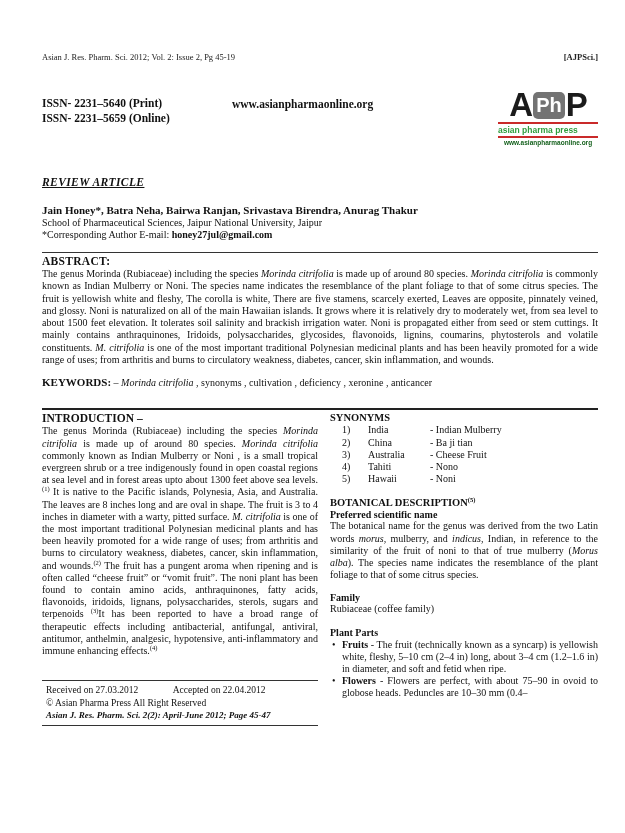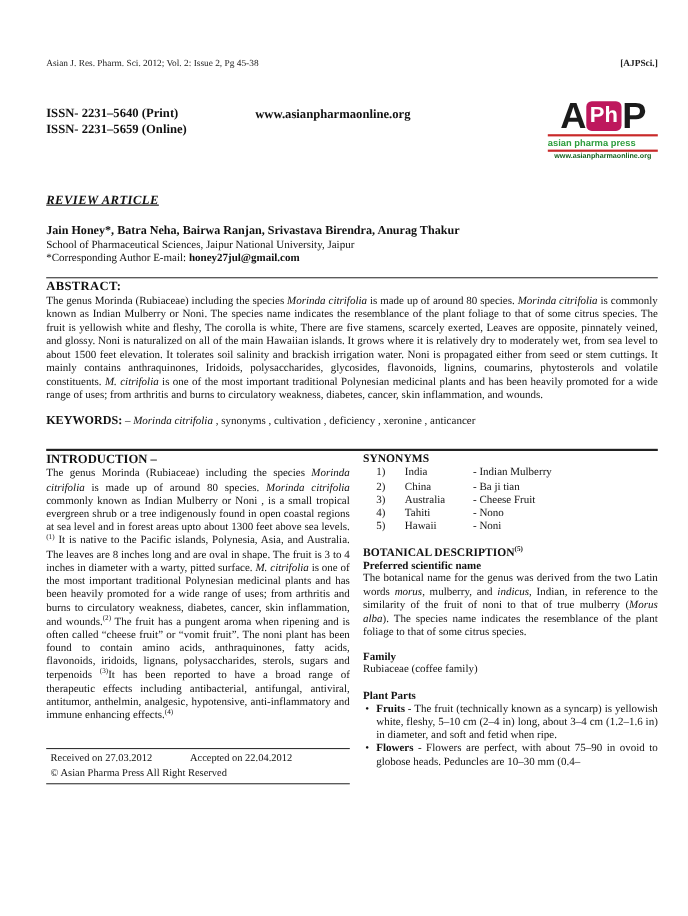--- a/index.html
+++ b/index.html
@@ -14,21 +14,21 @@
   .running-head { display:flex; justify-content:space-between; font-size:8.5px; color:#222; }
   .running-head .badge { font-weight:bold; }
   
   .issn-row { display:flex; margin-top:34px; align-items:flex-start; }
   .issn-block { font-weight:bold; font-size:11.5px; line-height:15px; width:190px; }
   .website { font-weight:bold; font-size:11.5px; margin-top:2px; width:250px; }
   
   .logo { width:100px; margin-left:auto; margin-top:-6px; font-family:"Liberation Sans", sans-serif; }
   .logo-word { display:flex; align-items:center; justify-content:center; font-weight:bold; }
   .logo-a, .logo-p2 { font-size:33px; line-height:30px; color:#1b1b1b; letter-spacing:-1px; }
-  .logo-ph { background:#be185d; color:#fff; font-size:20px; line-height:20px; border-radius:5px; padding:3px 3px 4px 3px; margin:0 1px; }
+  .logo-ph { background:#737373; color:#fff; font-size:20px; line-height:20px; border-radius:5px; padding:3px 3px 4px 3px; margin:0 1px; }
   .press-bar { margin-top:2px; border-top:2px solid #c92a2a; border-bottom:2px solid #c92a2a; color:#2f9e3f; font-size:8.5px; font-weight:bold; text-align:left; padding:1px 0; }
   .logo-url { font-size:6.5px; color:#17621f; text-align:center; font-weight:bold; margin-top:1px; }
   
   .article-type { margin-top:30px; font-weight:bold; font-style:italic; text-decoration:underline; font-size:11.5px; letter-spacing:0.4px; }
   
   .title { margin-top:26px; font-size:15.5px; font-weight:bold; word-spacing:3px; line-height:19px; }
   
   .authors { margin-top:16px; font-weight:bold; font-size:11px; }
   .affiliation { margin-top:1px; font-size:10px; }
   .corresponding { margin-top:1px; font-size:10px; }
@@ -65,21 +65,21 @@
   .bullet-dot { width:10px; margin-left:2px; flex:none; }
   .bullet-text { flex:1; text-align:justify; }
   .bullets { margin-top:1px; }
 </style>
 </head>
 <body>
 
 <div class="page">
 
   <div class="running-head">
-    <span>Asian J. Res. Pharm. Sci. 2012; Vol. 2: Issue 2, Pg 45-38</span>
+    <span>Asian J. Res. Pharm. Sci. 2012; Vol. 2: Issue 2, Pg 45-19</span>
     <span class="badge">[AJPSci.]</span>
   </div>
 
   <div class="issn-row">
     <div class="issn-block">
       <div>ISSN- 2231–5640 (Print)</div>
       <div>ISSN- 2231–5659 (Online)</div>
     </div>
     <div class="website">www.asianpharmaonline.org</div>
     <div class="logo">
@@ -114,20 +114,21 @@
     <div class="col-left">
       <div class="intro-heading">INTRODUCTION –</div>
       <p class="intro-text"><span>The genus Morinda (Rubiaceae) including the species </span><span style="font-style: italic;">Morinda citrifolia</span><span>  is made up of around 80 species. </span><span style="font-style: italic;">Morinda citrifolia</span><span> commonly known as Indian Mulberry or Noni , is a small tropical evergreen shrub or a tree indigenously found in open coastal regions at sea level and in forest areas upto about 1300 feet above sea levels.</span><sup>(1)</sup><span> It is native to the Pacific islands, Polynesia, Asia, and Australia. The leaves are 8 inches long and are oval in shape. The fruit is 3 to 4 inches in diameter with a warty, pitted surface. </span><span style="font-style: italic;">M. citrifolia</span><span> is one of the most important traditional Polynesian medicinal plants and has been heavily promoted for a wide range of uses; from arthritis and burns to circulatory weakness, diabetes, cancer, skin inflammation, and wounds.</span><sup>(2)</sup><span>  The fruit has a pungent aroma when ripening and is often called “cheese fruit” or “vomit fruit”. The noni plant has been found to contain amino acids, anthraquinones, fatty acids, flavonoids, iridoids, lignans, polysaccharides, sterols, sugars and terpenoids </span><sup>(3)</sup><span>It has been reported to have a broad range of therapeutic effects including antibacterial, antifungal, antiviral, antitumor, anthelmin, analgesic, hypotensive, anti-inflammatory and immune enhancing effects.</span><sup>(4)</sup></p>
 
       <div class="footer-box">
         <div class="received-row">
           <span>Received on 27.03.2012</span>
           <span class="accepted">Accepted on 22.04.2012</span>
         </div>
         <div>© Asian Pharma Press All Right Reserved</div>
+        <div class="footer-citation">Asian J. Res. Pharm. Sci. 2(2): April-June 2012; Page 45-47</div>
       </div>
     </div>
 
     <div class="col-right">
       <div class="syn-heading">SYNONYMS</div>
       <div class="syn-list">
         <div class="syn-row">
           <span class="num">1)</span>
           <span>India</span>
           <span>- Indian Mulberry</span>

